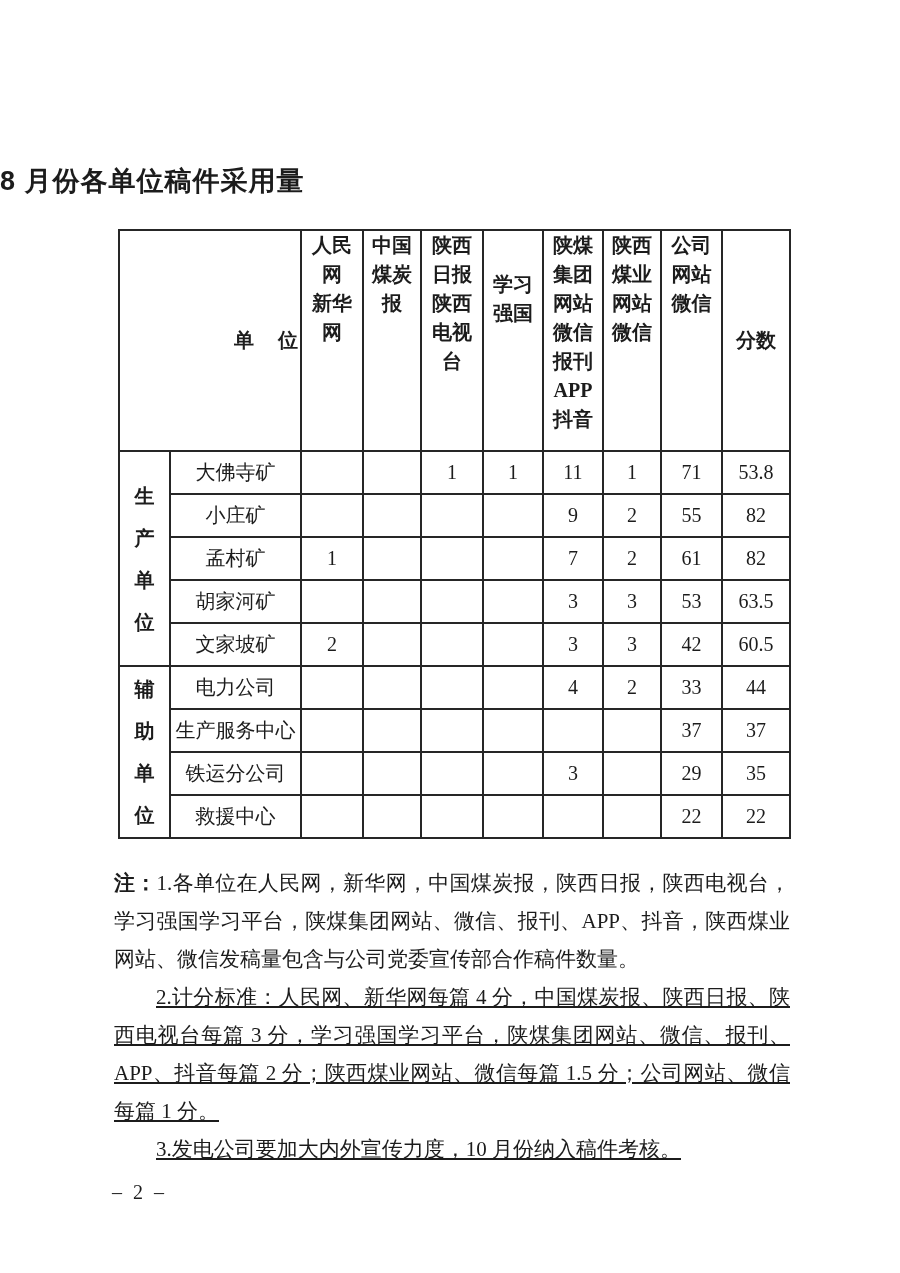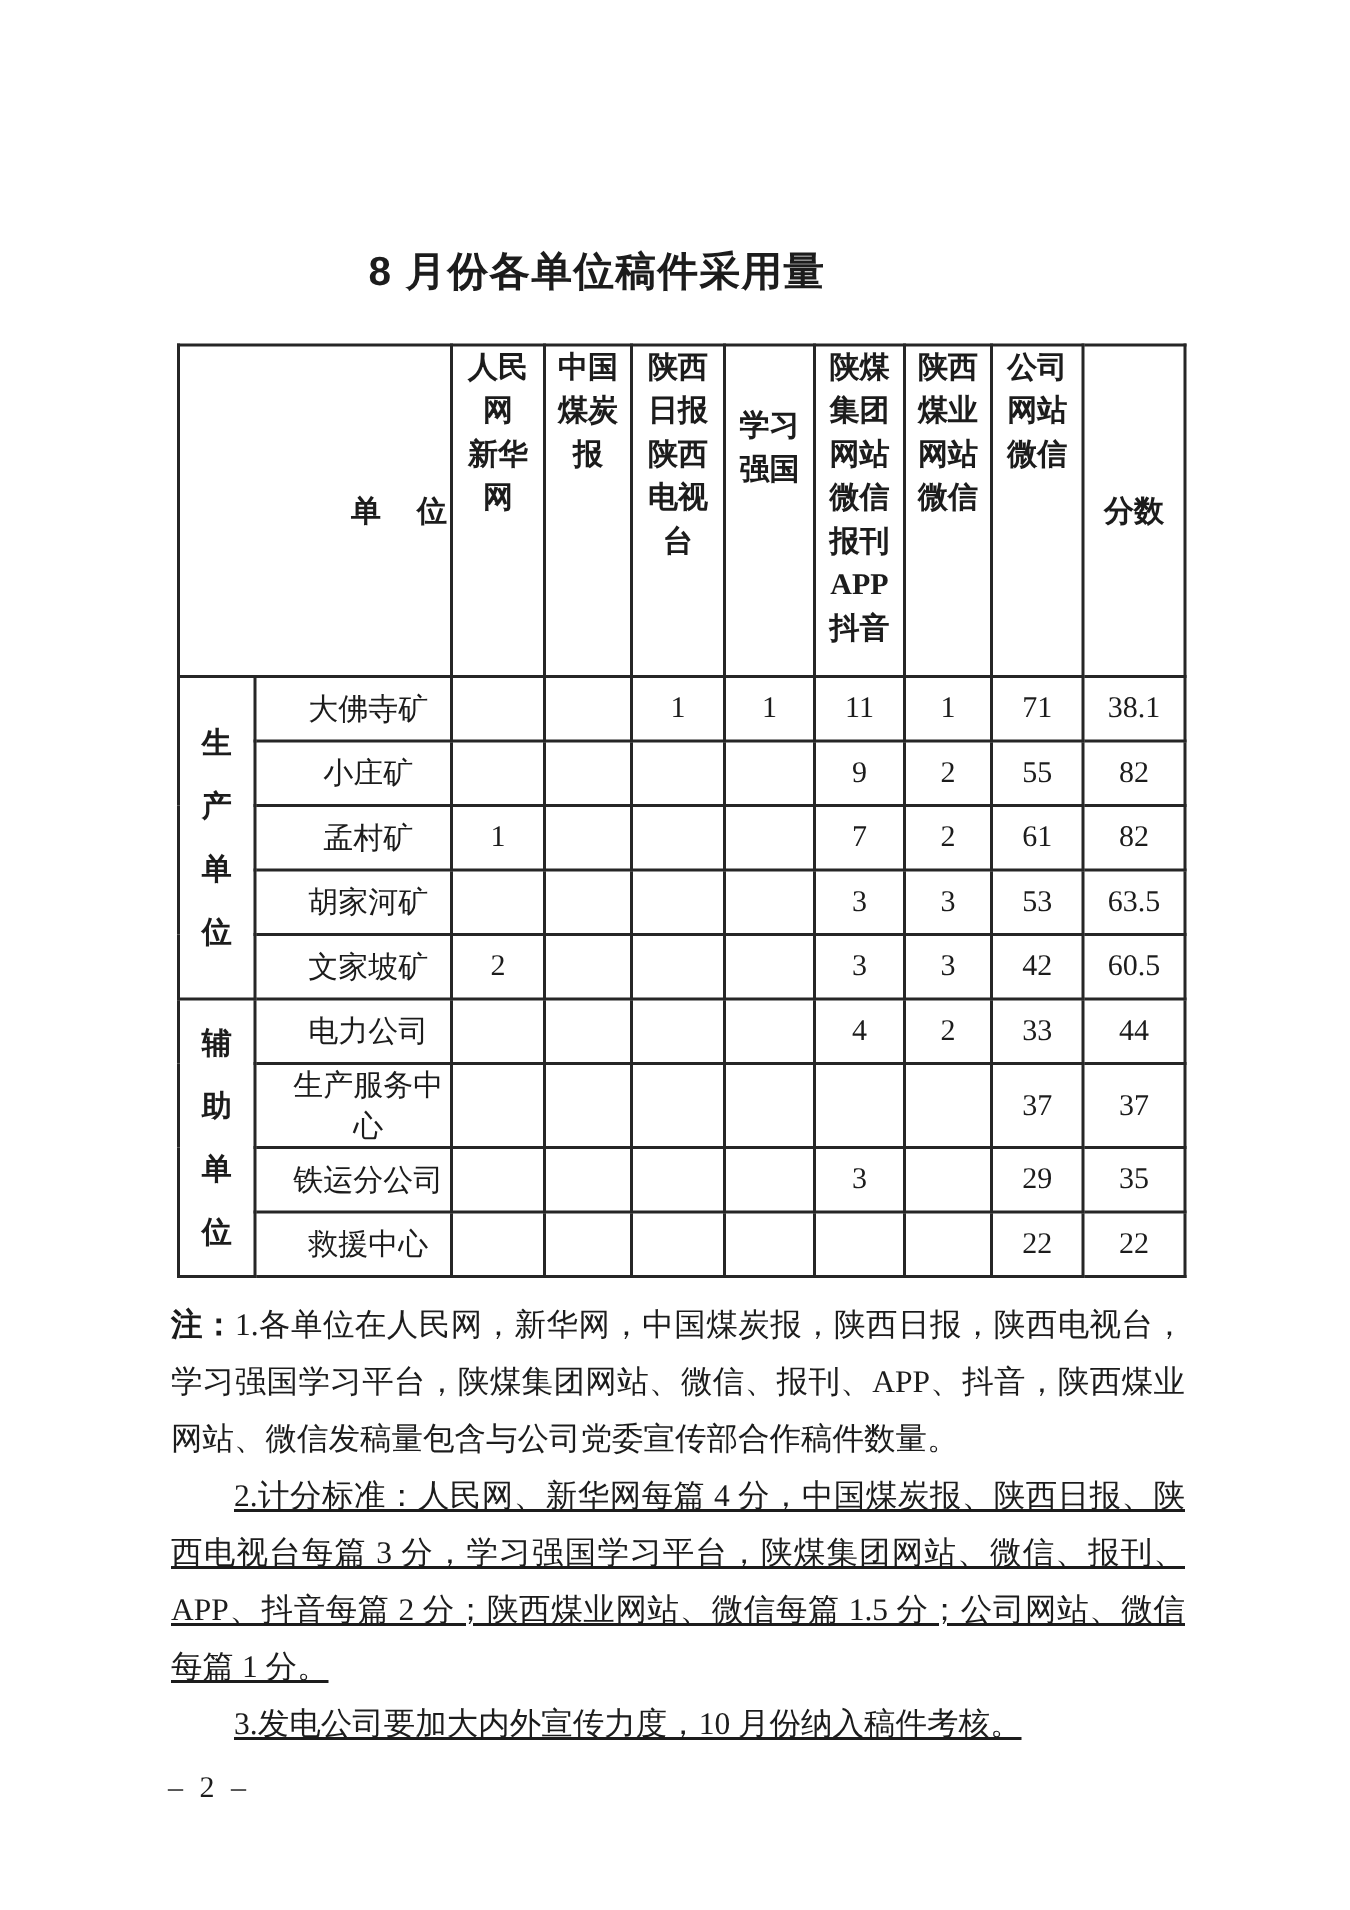--- a/index.html
+++ b/index.html
@@ -15,21 +15,21 @@
     color: #1c1c1c;
     overflow: hidden;
   }
 
   
   .doc-title {
     position: absolute;
     top: 163px;
     left: 0;
     width: 796px;
-    text-align: center;
+    text-align: left;
     font-family: "Liberation Sans", "DejaVu Sans", sans-serif;
     font-size: 27px;
     font-weight: bold;
     letter-spacing: 1px;
     margin: 0;
   }
 
   
   .report-table-wrap {
     position: absolute;
@@ -68,21 +68,21 @@
   th.score-h {
     vertical-align: middle;
     font-weight: bold;
   }
   th.group-cell {
     vertical-align: middle;
     white-space: pre-line;
     line-height: 42px;
     font-weight: bold;
   }
-  td.unit-name { vertical-align: middle; padding-left: 20px; }
+  td.unit-name { vertical-align: middle; }
   td.val { vertical-align: middle; }
 
   
   .notes {
     position: absolute;
     left: 114px;
     top: 864px;
     width: 676px;
   }
   .notes p {
@@ -162,21 +162,21 @@
 单
 位</th>
         <td class="unit-name">大佛寺矿</td>
         <td class="val"></td>
         <td class="val"></td>
         <td class="val">1</td>
         <td class="val">1</td>
         <td class="val">11</td>
         <td class="val">1</td>
         <td class="val">71</td>
-        <td class="val">38.1</td>
+        <td class="val">53.8</td>
       </tr>
       <tr class="data-row">
         <td class="unit-name">小庄矿</td>
         <td class="val"></td>
         <td class="val"></td>
         <td class="val"></td>
         <td class="val"></td>
         <td class="val">9</td>
         <td class="val">2</td>
         <td class="val">55</td>

